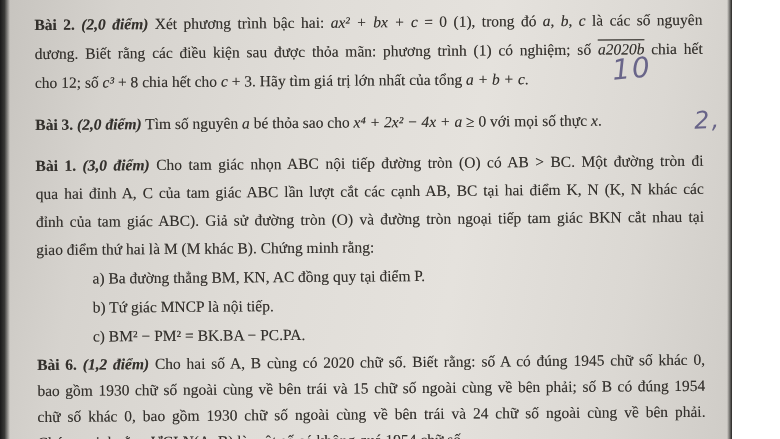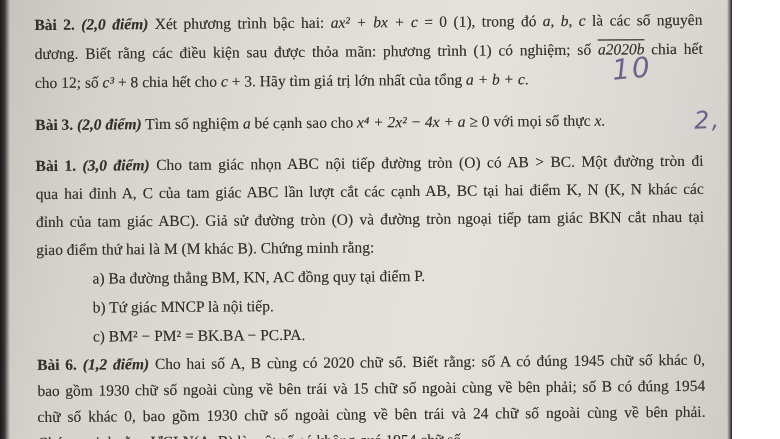--- a/index.html
+++ b/index.html
@@ -70,21 +70,21 @@
 
   <div class="paper">
 
     <section class="problem p2">
       <div class="line full"><span class="sg-b">Bài 2. </span><span class="sg-bi">(2,0 điểm)</span><span> Xét phương trình bậc hai: </span><span class="sg-i">ax² + bx + c</span><span> = 0 (1), trong đó </span><span class="sg-i">a, b, c</span><span> là các số nguyên</span></div>
       <div class="line full"><span>dương. Biết rằng các điều kiện sau được thỏa mãn: phương trình (1) có nghiệm; số </span><span class="sg-ov">a2020b</span><span> chia hết</span></div>
       <div class="line last"><span>cho 12; số </span><span class="sg-i">c³</span><span> + 8 chia hết cho </span><span class="sg-i">c</span><span> + 3. Hãy tìm giá trị lớn nhất của tổng </span><span class="sg-i">a + b + c</span><span>.</span></div>
     </section>
 
     <section class="problem p3">
-      <div class="line last"><span class="sg-b">Bài 3. </span><span class="sg-bi">(2,0 điểm)</span><span> Tìm số nghiệm </span><span class="sg-i">a</span><span> bé cạnh sao cho  </span><span class="sg-i">x⁴ + 2x² − 4x + a</span><span> ≥ 0  với mọi số thực </span><span class="sg-i">x</span><span>.</span></div>
+      <div class="line last"><span class="sg-b">Bài 3. </span><span class="sg-bi">(2,0 điểm)</span><span> Tìm số nguyên </span><span class="sg-i">a</span><span> bé thỏa sao cho  </span><span class="sg-i">x⁴ + 2x² − 4x + a</span><span> ≥ 0  với mọi số thực </span><span class="sg-i">x</span><span>.</span></div>
     </section>
 
     <section class="problem p4">
       <div class="line full"><span class="sg-b">Bài 1. </span><span class="sg-bi">(3,0 điểm)</span><span> Cho tam giác nhọn ABC nội tiếp đường tròn (O) có AB &gt; BC. Một đường tròn đi</span></div>
       <div class="line full"><span>qua hai đỉnh A, C của tam giác ABC lần lượt cắt  các cạnh  AB, BC tại hai điểm K, N (K, N khác các</span></div>
       <div class="line full"><span>đỉnh của tam giác ABC). Giả sử đường tròn (O) và đường tròn ngoại tiếp tam giác BKN cắt nhau tại</span></div>
       <div class="line last"><span>giao điểm thứ hai là M (M khác B). Chứng minh rằng:</span></div>
       <div class="items">
         <div class="line last"><span>a) Ba đường thẳng BM, KN, AC đồng quy tại điểm P.</span></div>
         <div class="line last"><span>b) Tứ giác MNCP là nội tiếp.</span></div>

